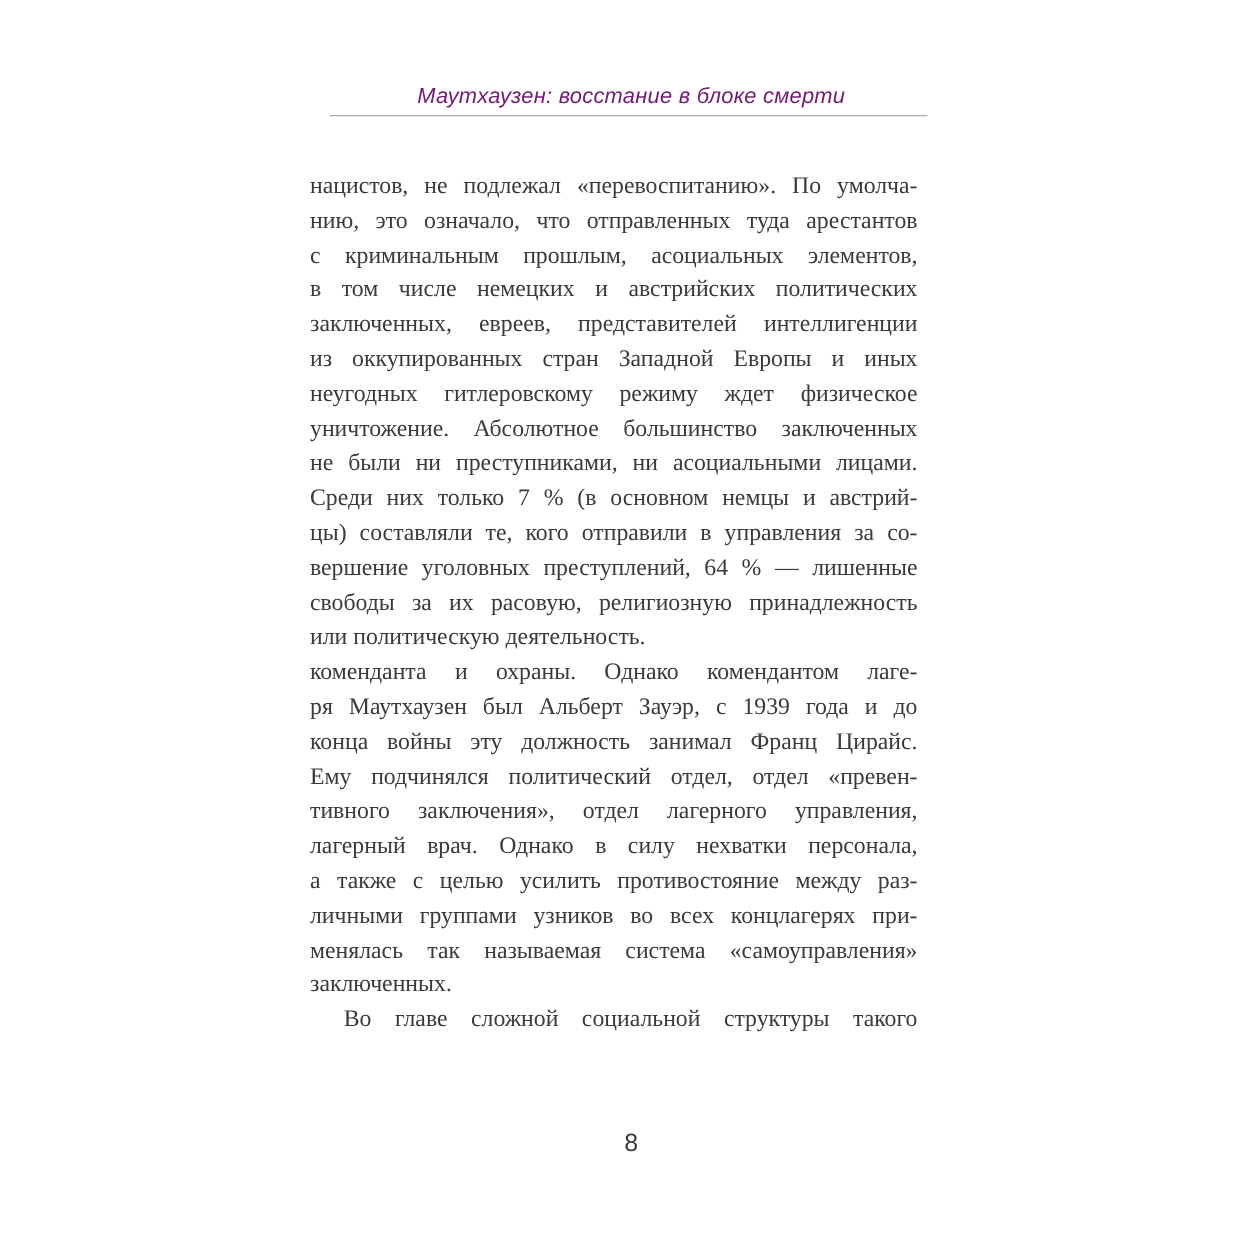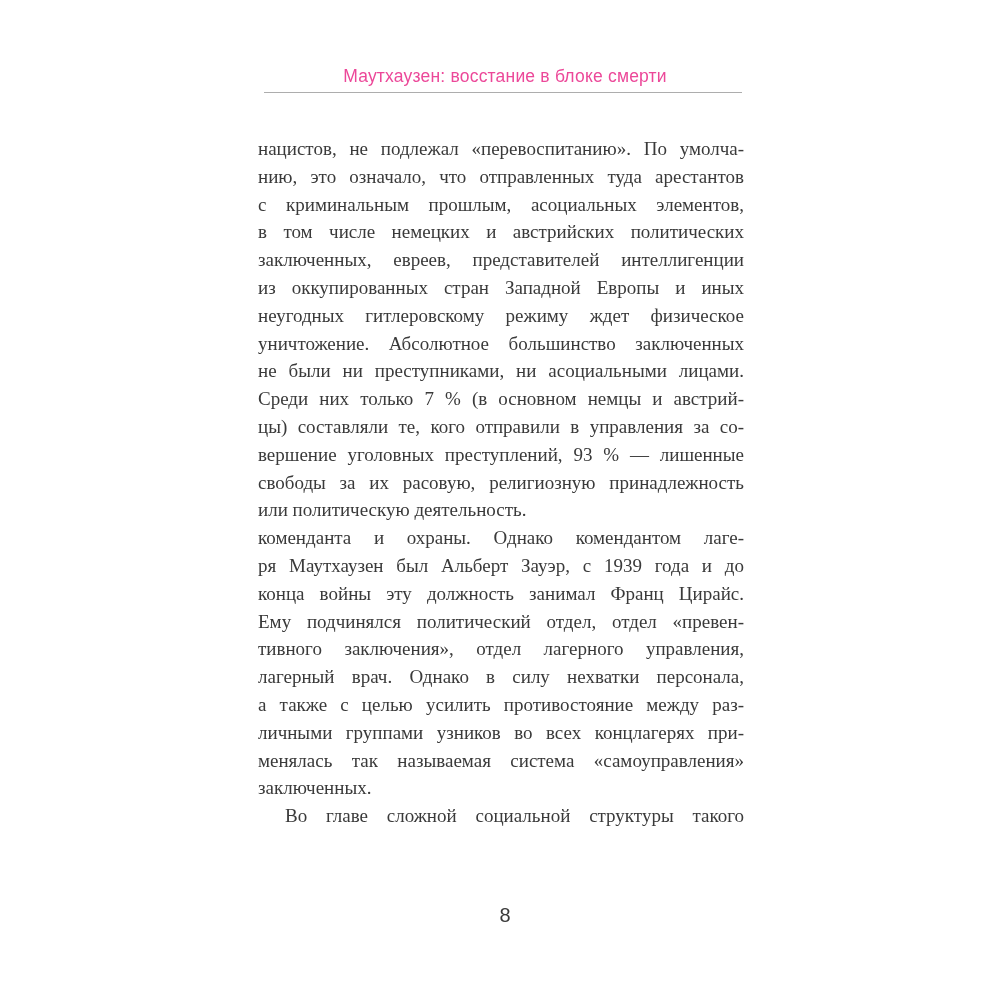--- a/index.html
+++ b/index.html
@@ -16,37 +16,38 @@
     height: 1000px;
     background: #ffffff;
   }
   .running-head {
     position: absolute;
     top: 66px;
     left: 262px;
     width: 486px;
     text-align: center;
     font-family: "Liberation Sans", sans-serif;
+    font-style: italic;
     font-size: 17.5px;
     line-height: 20px;
-    color: #ec4899;
+    color: #701a75;
     letter-spacing: 0.2px;
   }
   .rule {
     position: absolute;
     top: 92px;
     left: 264px;
     width: 478px;
     height: 1px;
     background: #adadad;
   }
   .text-block {
     position: absolute;
     top: 135px;
-    left: 258px;
+    left: 248px;
     width: 486px;
     font-size: 19px;
     line-height: 27.8px;
     color: #3a3a3a;
   }
   .text-line {
     text-align: justify;
     text-align-last: justify;
     height: 27.8px;
   }
@@ -80,21 +81,21 @@
       <div class="text-line">нию, это означало, что отправленных туда арестантов</div>
       <div class="text-line">с криминальным прошлым, асоциальных элементов,</div>
       <div class="text-line">в том числе немецких и австрийских политических</div>
       <div class="text-line">заключенных, евреев, представителей интеллигенции</div>
       <div class="text-line">из оккупированных стран Западной Европы и иных</div>
       <div class="text-line">неугодных гитлеровскому режиму ждет физическое</div>
       <div class="text-line">уничтожение. Абсолютное большинство заключенных</div>
       <div class="text-line">не были ни преступниками, ни асоциальными лицами.</div>
       <div class="text-line">Среди них только 7 % (в основном немцы и австрий-</div>
       <div class="text-line">цы) составляли те, кого отправили в управления за со-</div>
-      <div class="text-line">вершение уголовных преступлений, 93 % — лишенные</div>
+      <div class="text-line">вершение уголовных преступлений, 64 % — лишенные</div>
       <div class="text-line">свободы за их расовую, религиозную принадлежность</div>
       <div class="text-line line-left">или политическую деятельность.</div>
       <div class="text-line">коменданта и охраны. Однако комендантом лаге-</div>
       <div class="text-line">ря Маутхаузен был Альберт Зауэр, с 1939 года и до</div>
       <div class="text-line">конца войны эту должность занимал Франц Цирайс.</div>
       <div class="text-line">Ему подчинялся политический отдел, отдел «превен-</div>
       <div class="text-line">тивного заключения», отдел лагерного управления,</div>
       <div class="text-line">лагерный врач. Однако в силу нехватки персонала,</div>
       <div class="text-line">а также с целью усилить противостояние между раз-</div>
       <div class="text-line">личными группами узников во всех концлагерях при-</div>

